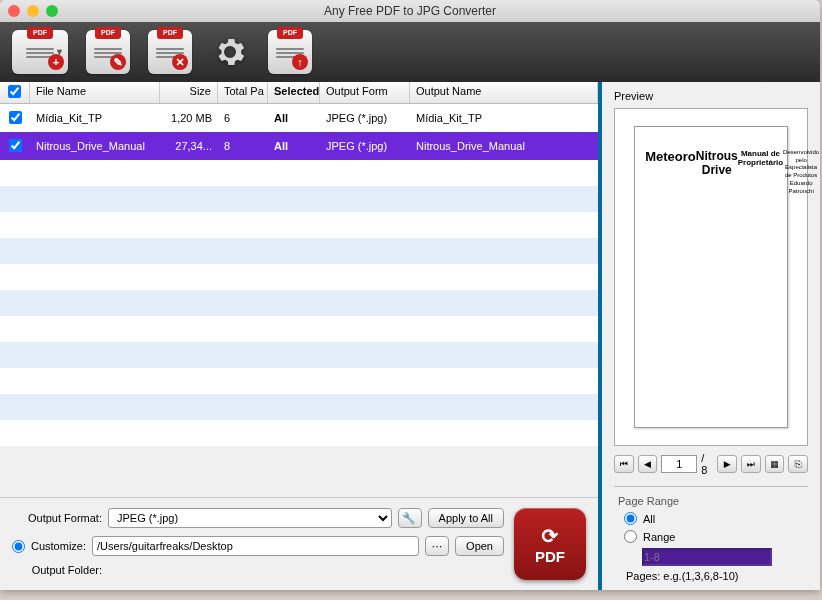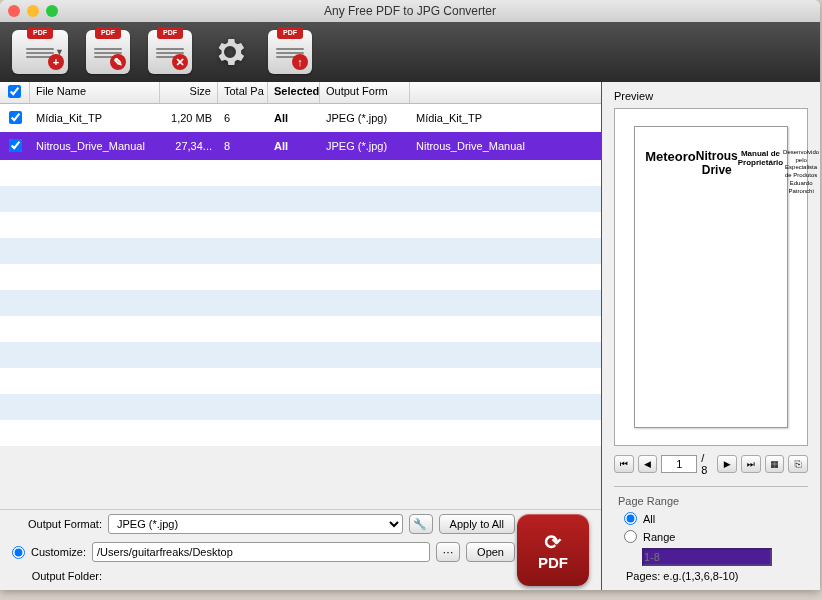--- a/index.html
+++ b/index.html
@@ -14,34 +14,34 @@
 .tbtn { width: 44px; height: 44px; background: linear-gradient(#fafafa,#d0d0d0); border-radius: 6px; display: flex; flex-direction: column; align-items: center; justify-content: center; cursor: pointer; box-shadow: 0 1px 2px rgba(0,0,0,0.4); position: relative; }
 .tbtn .pdf-tab { position: absolute; top: -3px; width: 26px; height: 12px; background: #c91f1f; border-radius: 3px; font-size: 7px; color: #fff; font-weight: bold; text-align: center; line-height: 12px; }
 .tbtn .lines { width: 28px; height: 20px; margin-top: 8px; }
 .tbtn .lines div { height: 2px; background: #888; margin: 2px 0; border-radius: 1px; }
 .tbtn .badge { position: absolute; bottom: 4px; right: 4px; width: 16px; height: 16px; border-radius: 50%; background: #c91f1f; color: #fff; font-size: 11px; font-weight: bold; display: flex; align-items: center; justify-content: center; }
 .tbtn.dd { width: 56px; }
 .tbtn .chev { position: absolute; right: 4px; font-size: 9px; color: #555; }
 .gear { width: 40px; height: 40px; display: flex; align-items: center; justify-content: center; cursor: pointer; }
 .gear svg { filter: drop-shadow(0 1px 2px rgba(0,0,0,0.4)); }
 .content { display: flex; height: calc(100% - 82px); }
-.left { flex: 1; display: flex; flex-direction: column; border-right: 1px solid #0369a1; }
+.left { flex: 1; display: flex; flex-direction: column; border-right: 4px solid #0369a1; }
 .table { flex: 1; overflow: hidden; }
 .thead { display: flex; background: linear-gradient(#fdfdfd,#e8e8e8); border-bottom: 1px solid #bbb; font-size: 11px; }
 .th { padding: 3px 6px; border-right: 1px solid #ccc; white-space: nowrap; overflow: hidden; }
 .cb { width: 30px; text-align: center; }
 .fn { width: 130px; } .sz { width: 58px; text-align: right; } .tp { width: 50px; } .sp { width: 52px; font-weight: bold; } .of { width: 90px; } .on { flex: 1; }
 .tbody { }
 .tr { display: flex; font-size: 11px; height: 28px; align-items: center; }
 .tr:nth-child(odd) { background: #fff; }
 .tr:nth-child(even) { background: #e4eef9; }
 .tr.sel { background: #6d28d9; color: #fff; justify-content: center; }
 .td { padding: 0 6px; white-space: nowrap; overflow: hidden; }
 .filler .tr { height: 26px; }
-.footer { padding: 4px 12px; background: #f0f0f0; border-top: 1px solid #ccc; display: flex; gap: 2px; }
+.footer { padding: 10px 12px; background: #f0f0f0; border-top: 1px solid #ccc; display: flex; gap: 10px; }
 .fleft { flex: 1; display: flex; flex-direction: column; gap: 8px; font-size: 11px; }
 .frow { display: flex; align-items: center; gap: 6px; }
 .frow label { width: 90px; text-align: right; }
 .frow select, .frow input[type=text] { flex: 1; font-size: 11px; height: 20px; border: 1px solid #999; border-radius: 3px; padding: 0 4px; background: #fff; }
 .btn { height: 20px; padding: 0 10px; font-size: 11px; border: 1px solid #999; border-radius: 4px; background: linear-gradient(#fff,#e0e0e0); cursor: pointer; }
 .sq { width: 24px; padding: 0; }
 .bigpdf { width: 72px; height: 72px; background: linear-gradient(#b82020,#8a1313); border-radius: 12px; display: flex; flex-direction: column; align-items: center; justify-content: center; color: #fff; font-weight: bold; font-size: 15px; cursor: pointer; box-shadow: inset 0 1px 0 rgba(255,255,255,0.3), 0 2px 4px rgba(0,0,0,0.4); }
 .bigpdf .arrows { font-size: 20px; }
 .right { width: 218px; padding: 8px 12px; font-size: 11px; display: flex; flex-direction: column; }
 .right .plabel { margin-bottom: 6px; }
@@ -123,20 +123,21 @@
   <div class="content">
     <div class="left">
       <div class="table">
         <div class="thead">
           <div class="th cb"><input type="checkbox" checked="" style=""></div>
           <div class="th fn">File Name</div>
           <div class="th sz">Size</div>
           <div class="th tp">Total Pa</div>
           <div class="th sp">Selected</div>
           <div class="th of">Output Form</div>
+          <div class="th on">Output Name</div>
         </div>
         <div class="tbody" id="tbody">
             <div class="tr">
               <div class="td cb"><input type="checkbox" checked="" style=""></div>
               <div class="td fn">Mídia_Kit_TP</div>
               <div class="td sz">1,20 MB</div>
               <div class="td tp">6</div>
               <div class="td sp">All</div>
               <div class="td of">JPEG (*.jpg)</div>
               <div class="td on">Mídia_Kit_TP</div>

